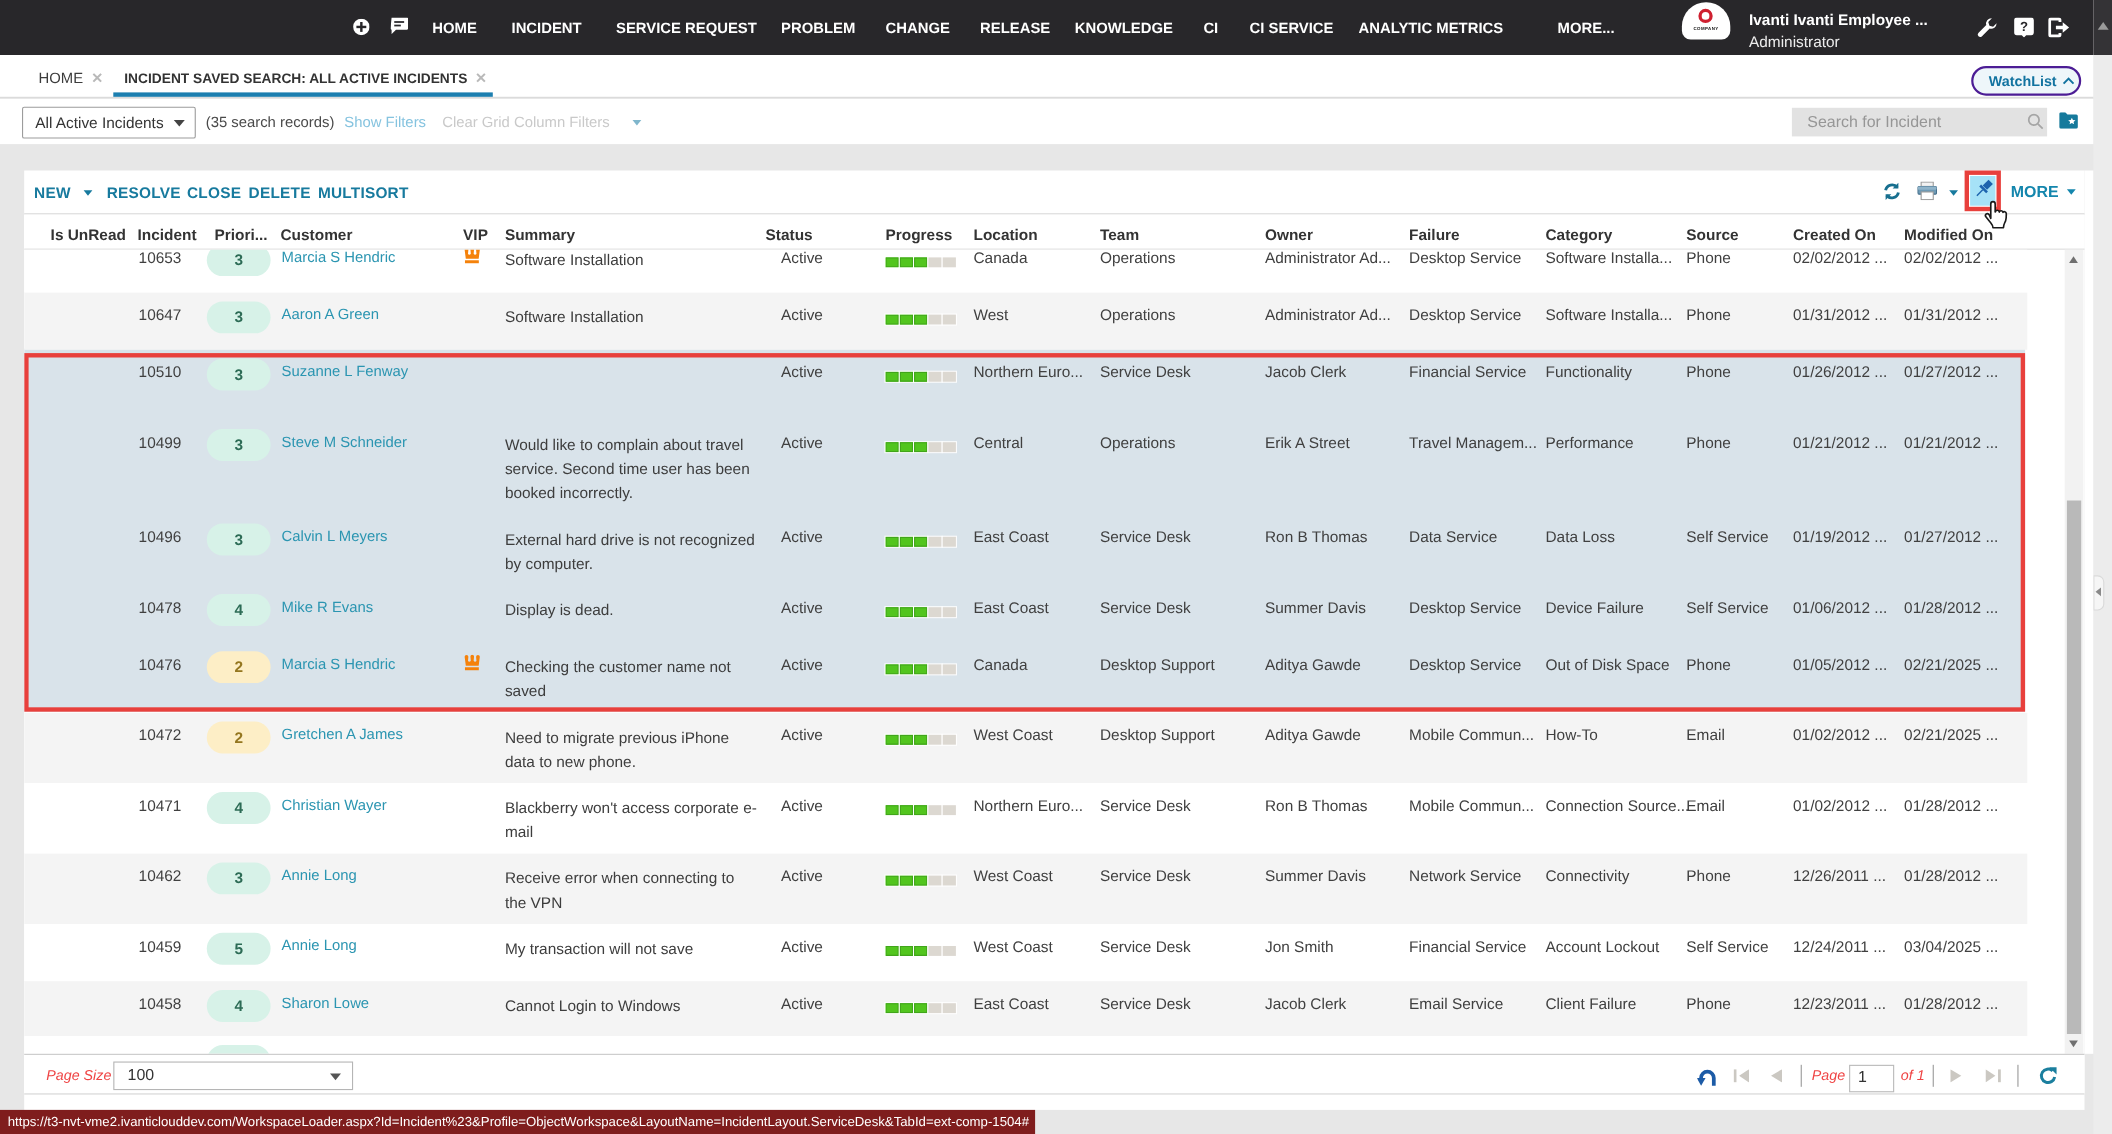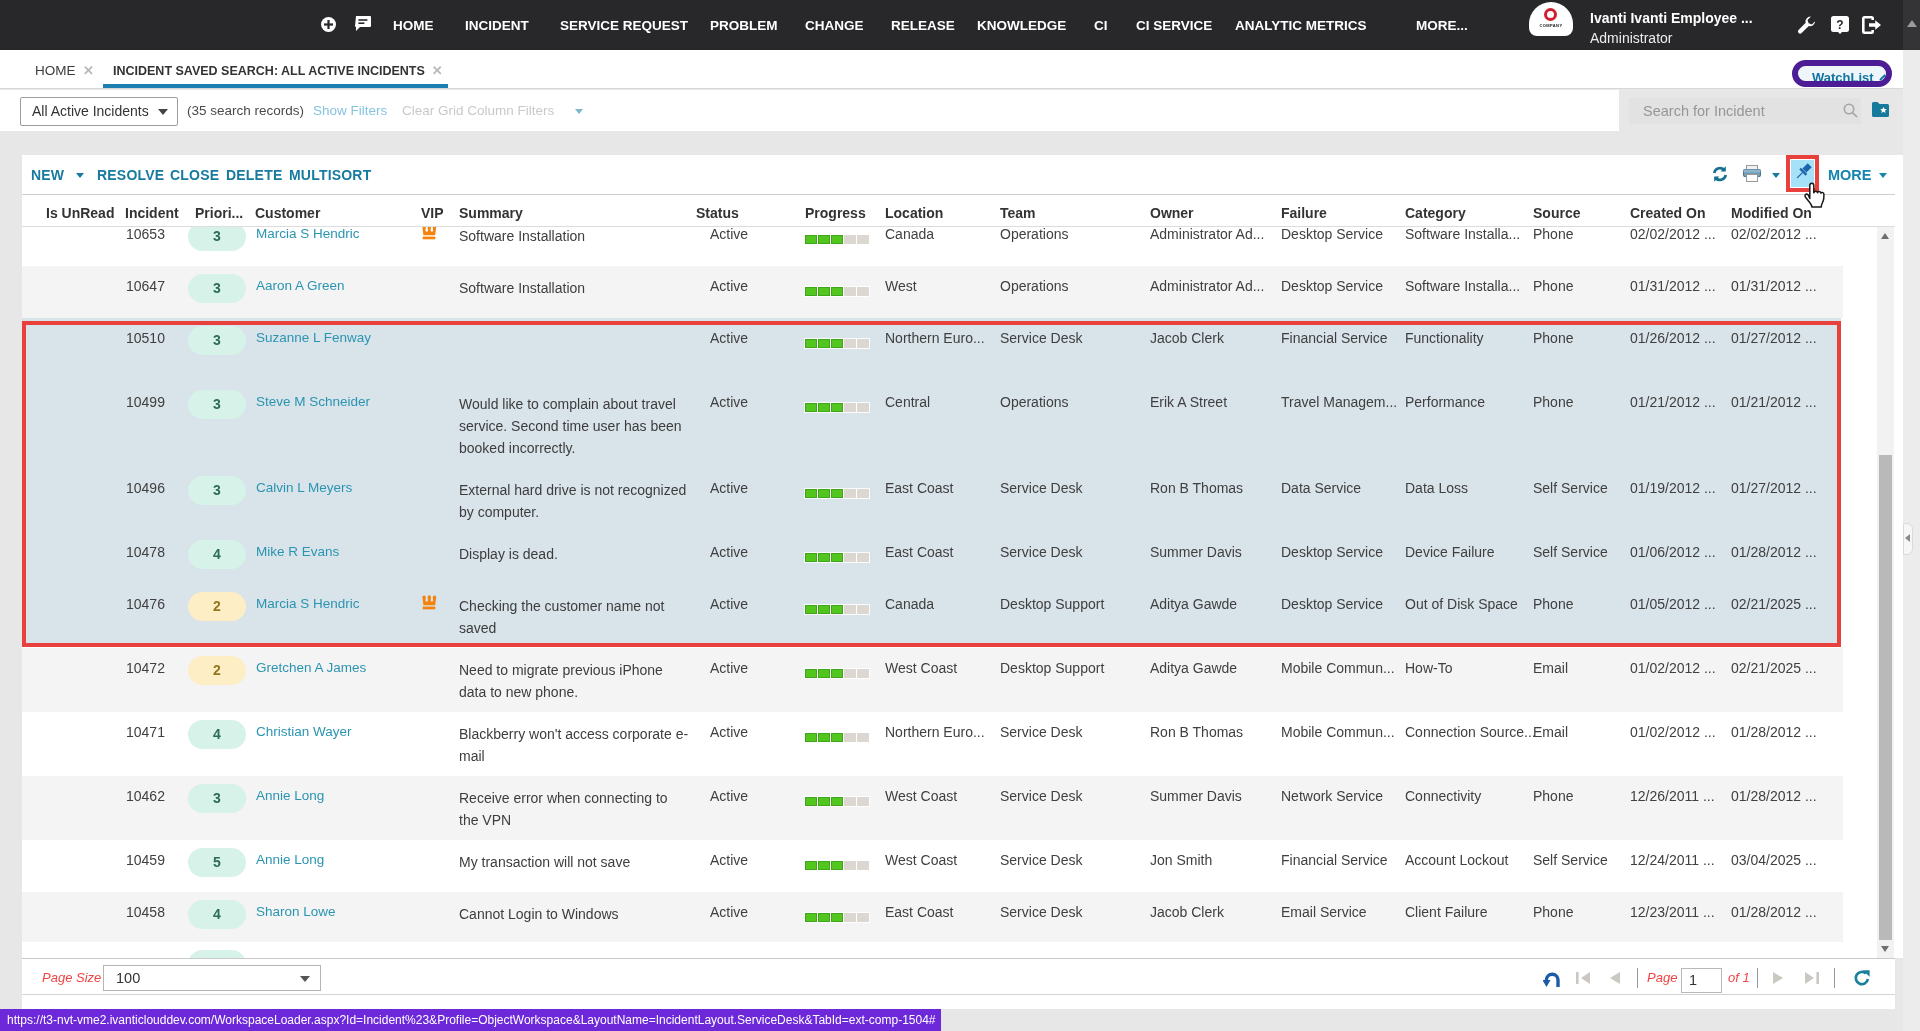--- a/index.html
+++ b/index.html
@@ -12,28 +12,28 @@
 #scrollcol { left:1903px; top:0; width:17px; height:1031px; background:#ececec; }
 #scrollcol .navpart { position:absolute; left:0; top:0; width:17px; height:50px; background:#343336; }
 
 
 #tabbar { left:0; top:50px; width:1903px; height:39px; background:#fff; border-bottom:1px solid #d8d8d8; }
 .tabtxt { position:absolute; top:13px; font-size:13.5px; color:#3c3c3c; white-space:nowrap; }
 .tabx { color:#b9b9b9; font-weight:bold; font-size:13px; }
 #activeline { position:absolute; left:103px; top:34px; width:345px; height:4px; background:#1c7fb0; }
 
 
-#filterrow { left:0; top:90px; width:1619px; height:41px; background:#fff; }
+#filterrow { left:0; top:90px; width:1903px; height:41px; background:#fff; }
 #ddbox { position:absolute; left:20px; top:7px; width:158px; height:29px; border:1px solid #9c9c9c; border-radius:2px; background:#fff; font-size:14px; color:#333; line-height:27px; padding-left:11px; }
 #ddbox .chev { position:absolute; right:9px; top:11px; width:0; height:0; border-left:5px solid transparent; border-right:5px solid transparent; border-top:6px solid #444; }
 .filtxt { position:absolute; top:13px; font-size:13.5px; white-space:nowrap; }
 #searchbox { position:absolute; left:1629px; top:8px; width:232px; height:26px; background:#e2e2e2; font-size:14.5px; color:#969696; line-height:26px; padding-left:14px; }
 
 
-#watchlist { left:1792px; top:60px; width:100px; height:27px; border:6px solid #4c1d95; border-radius:14px; background:#eef6fa; color:#1273a0; font-weight:bold; font-size:13px; line-height:23px; padding-left:14px; white-space:nowrap; overflow:hidden; }
+#watchlist { left:1792px; top:60px; width:100px; height:27px; border:2px solid #4c1d95; border-radius:14px; background:#eef6fa; color:#1273a0; font-weight:bold; font-size:13px; line-height:23px; padding-left:14px; white-space:nowrap; overflow:hidden; }
 
 
 #panel { left:22px; top:155px; width:1873px; height:854px; background:#fff; }
 #toolbar { position:absolute; left:0; top:0; width:1873px; height:40px; border-bottom:1px solid #cfcfcf; }
 .tbl { position:absolute; top:12px; color:#177a9e; font-weight:bold; font-size:14px; letter-spacing:0.2px; white-space:nowrap; }
 .caret { display:inline-block; width:0; height:0; border-left:4.5px solid transparent; border-right:4.5px solid transparent; border-top:5px solid #177a9e; vertical-align:2px; margin-left:5px; }
 
 
 #thead { position:absolute; left:0; top:40px; width:1873px; height:32px; background:#fff; border-bottom:1px solid #dcdcdc; }
 #thead div { position:absolute; top:10px; font-size:14px; font-weight:bold; color:#333; white-space:nowrap; }
@@ -74,21 +74,21 @@
 .psep { position:absolute; top:9px; width:1px; height:20px; background:#999; }
 
 
 #innersb { position:absolute; left:1855px; top:72px; width:17px; height:731px; background:#f2f2f2; }
 #innersb .thumb { position:absolute; left:2px; top:228px; width:13px; height:485px; background:#b9b9b9; }
 .sbarrow { position:absolute; left:4px; width:0; height:0; border-left:4.5px solid transparent; border-right:4.5px solid transparent; }
 .up { top:6px; border-bottom:6px solid #6f6f6f; }
 .down { bottom:6px; border-top:6px solid #6f6f6f; }
 
 
-#urlbar { left:0; top:1009px; width:941px; height:22px; background:#6d28d9; color:#fff; font-size:12px; line-height:22px; padding-left:7px; white-space:nowrap; overflow:hidden; }
+#urlbar { left:0; top:1009px; width:941px; height:22px; background:#7f1d1d; color:#fff; font-size:12px; line-height:22px; padding-left:7px; white-space:nowrap; overflow:hidden; }
 </style>
 </head>
 <body>
 
 <div class="abs" id="nav">
   <svg class="abs" style="left:321px;top:17px" width="15" height="15" viewBox="0 0 15 15">
       <circle cx="7.5" cy="7.5" r="7.5" fill="#fff"></circle>
       <rect x="6.4" y="3" width="2.2" height="9" fill="#28272a"></rect>
       <rect x="3" y="6.4" width="9" height="2.2" fill="#28272a"></rect>
     </svg>

